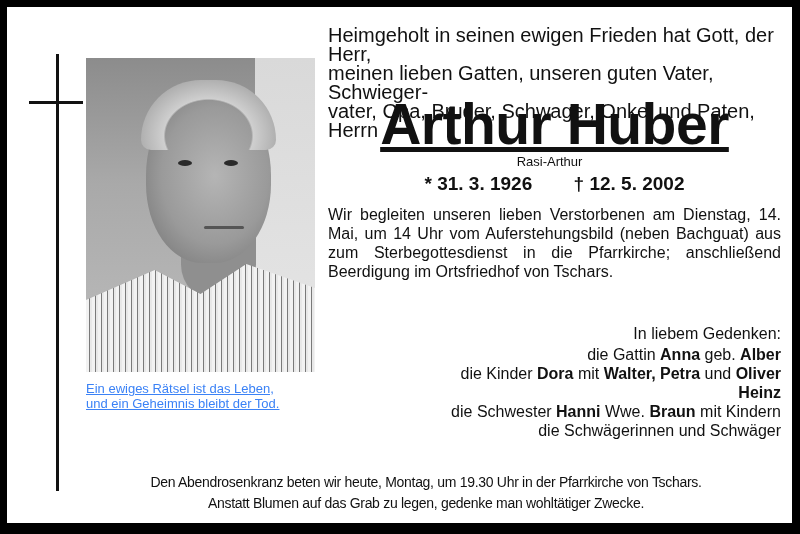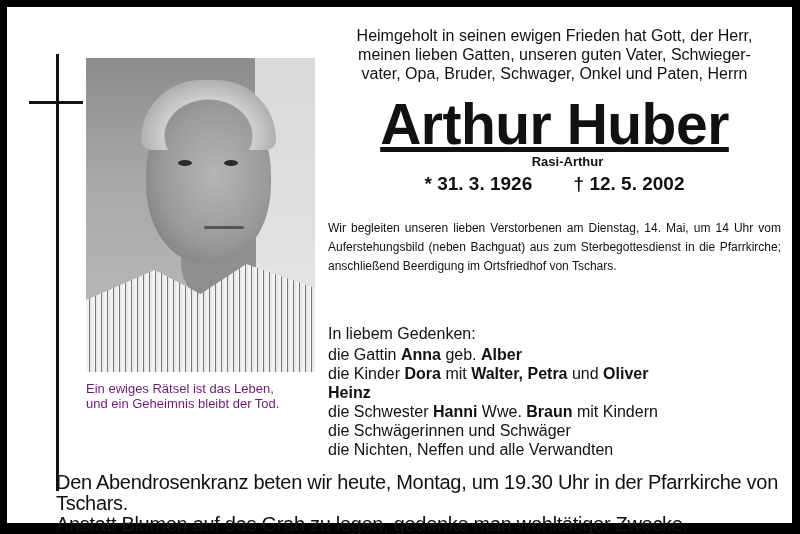--- a/index.html
+++ b/index.html
@@ -16,40 +16,40 @@
            background:repeating-linear-gradient(90deg,#f2f2f2 0 3px,#7a7a7a 3px 4px,#e8e8e8 4px 6px);
            clip-path:polygon(0 40%, 30% 15%, 50% 35%, 70% 10%, 100% 30%, 100% 100%, 0 100%); }
   .photo .neck { position:absolute; left:95px; bottom:70px; width:75px; height:70px; background:#8f8f8f;
            border-radius:0 0 40px 40px; }
   .photo .head { position:absolute; left:60px; top:30px; width:125px; height:175px; border-radius:50% 50% 45% 45%;
            background:radial-gradient(ellipse at 55% 50%, #b5b5b5 0%, #9a9a9a 55%, #6f6f6f 100%); }
   .photo .hair { position:absolute; left:55px; top:22px; width:135px; height:70px; border-radius:60px 60px 10px 10px;
            background:radial-gradient(ellipse at 50% 80%, transparent 45%, #cfcfcf 47%, #8a8a8a 100%); }
   .photo .eye { position:absolute; top:102px; width:14px; height:6px; border-radius:50%; background:#2a2a2a; }
   .photo .mouth { position:absolute; left:118px; top:168px; width:40px; height:3px; background:#555; border-radius:2px; }
-  .caption { position:absolute; left:79px; top:374px; width:240px; font-size:13px; line-height:15px; color:#701a75; }
+  .caption { position:absolute; left:79px; top:374px; width:240px; font-size:13px; line-height:15px; color:#3b82f6;text-decoration:underline; }
   .right { position:absolute; left:321px; width:453px; }
-  .intro { top:19px; font-size:16px; line-height:19px;text-align:center; }
+  .intro { top:19px; font-size:20px; line-height:19px; }
   .name { position:absolute; left:321px; top:92px; width:453px; text-align:center;
           font-size:57px; font-weight:bold; line-height:50px; letter-spacing:-0.5px;text-decoration:underline; }
-  .nickname { position:absolute; left:334px; top:147px; width:453px; text-align:center;
-          font-size:13px; font-weight:bold; }
+  .nickname { position:absolute; left:316px; top:147px; width:453px; text-align:center;
+          font-size:13px; font-weight:normal; }
   .dates { position:absolute; left:321px; top:166px; width:453px; text-align:center;
           font-size:19px; font-weight:bold; }
   .dates span { display:inline-block; margin:0 18px; }
-  .funeral { top:212px; font-size:12px; line-height:19px; text-align:justify; }
+  .funeral { top:198px; font-size:16px; line-height:19px; text-align:justify; }
   .places { top:272px; font-size:16px; line-height:19px; }
   .places .loc { letter-spacing:1.6px; }
   .memorial { top:317px; font-size:16px; line-height:19px; }
   .memorial p { margin:0; }
   .memorial .head-line { margin-bottom:2px; }
-  .footer { position:absolute; left:49px; top:465px; width:740px; font-size:20px; line-height:21px;
-            letter-spacing:-0.3px; }
+  .footer { position:absolute; left:49px; top:465px; width:740px; font-size:14px; line-height:21px;
+            letter-spacing:-0.3px;text-align:center; }
   b { font-weight:bold; }
-  p { margin:0; }
+  p { margin:0;text-align:right; }
 </style>
 </head>
 <body>
 
 <div class="card">
   <div class="cross-v"></div>
   <div class="cross-h"></div>
 
   <div class="photo">
     <div class="bg-right"></div>
@@ -83,20 +83,19 @@
   <div class="right funeral" style="position:absolute">Wir begleiten unseren lieben Verstorbenen am Dienstag, 14. Mai, um 14 Uhr vom Auferstehungsbild (neben Bachguat) aus zum Sterbegottesdienst in die Pfarrkirche; anschließend Beerdigung im Ortsfriedhof von Tschars.</div>
 
 
   <div class="right memorial" style="position:absolute">
     <p class="head-line">In liebem Gedenken:</p>
     <p><span>die Gattin </span><b>Anna</b><span> geb. </span><b>Alber</b></p>
     <p><span>die Kinder </span><b>Dora</b><span> mit </span><b>Walter, Petra</b><span> und </span><b>Oliver</b></p>
     <p><b>Heinz</b></p>
     <p><span>die Schwester </span><b>Hanni</b><span> Wwe. </span><b>Braun</b><span> mit Kindern</span></p>
     <p>die Schwägerinnen und Schwäger</p>
-    <p>die Nichten, Neffen und alle Verwandten</p>
   </div>
 
   <div class="footer">
     <div>Den Abendrosenkranz beten wir heute, Montag, um 19.30 Uhr in der Pfarrkirche von Tschars.</div>
     <div>Anstatt Blumen auf das Grab zu legen, gedenke man wohltätiger Zwecke.</div>
   </div>
 </div>
 
 </body></html>

